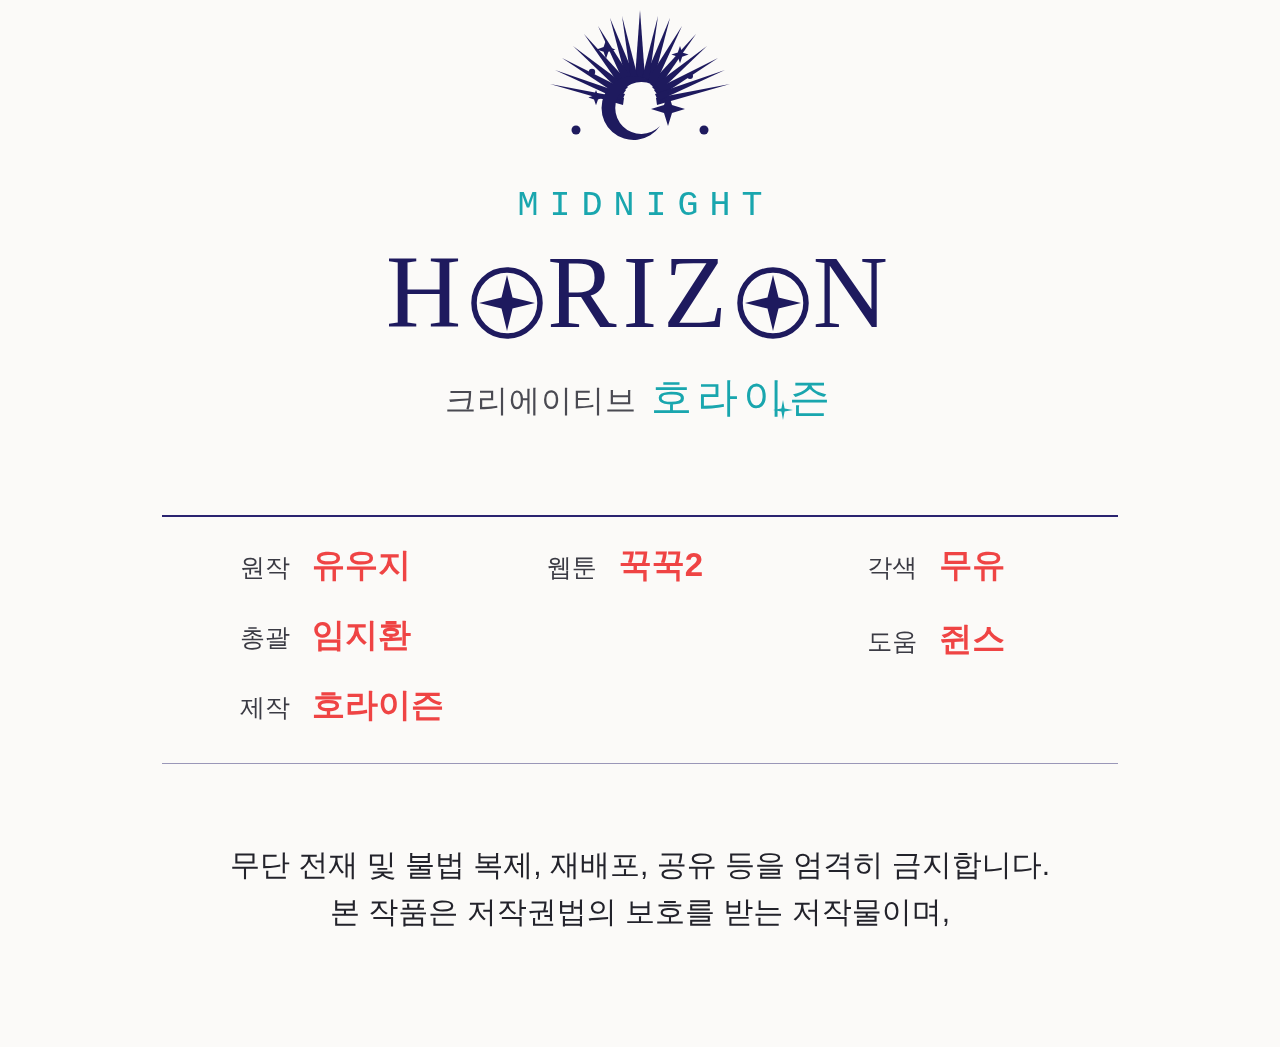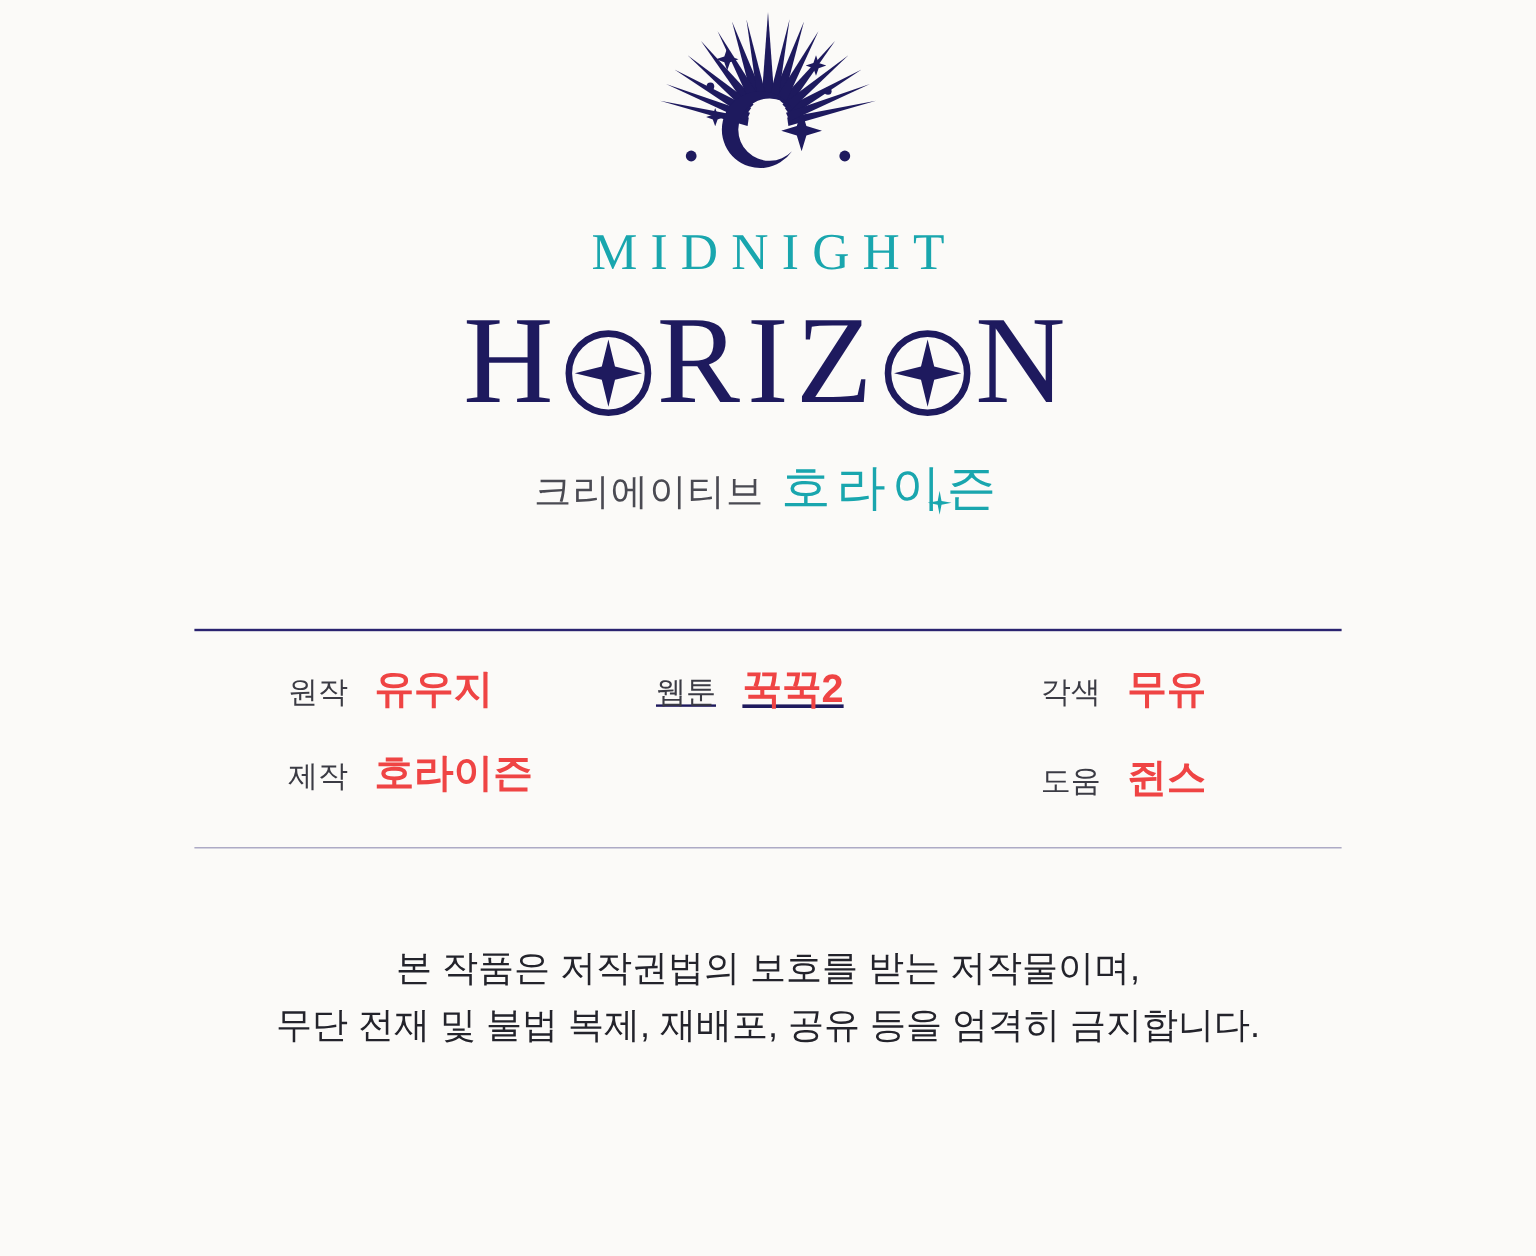--- a/index.html
+++ b/index.html
@@ -27,22 +27,22 @@
   
   .emblem {
     margin-top: 4px;
     width: 260px;
     height: 160px;
   }
 
   
   .wordmark-top {
     margin-top: 22px;
-    font-family: Liberation Serif, serif;
-    font-size: 43px;
+    font-family: Liberation Mono, monospace;
+    font-size: 35px;
     letter-spacing: 11px;
     color: #19a6ae;
     text-indent: 11px;
     font-weight: 400;
   }
 
   .wordmark-main {
     margin-top: 14px;
     display: flex;
     align-items: center;
@@ -112,21 +112,21 @@
     grid-template-columns: repeat(3, 1fr);
     padding: 26px 30px 26px 30px;
     row-gap: 10px;
   }
   .credit-col {
     display: flex;
     flex-direction: column;
     gap: 16px;
   }
   .credit-col.c1 { padding-left: 48px; }
-  .credit-col.c2 { padding-left: 56px; text-decoration: underline; }
+  .credit-col.c2 { padding-left: 56px; }
   .credit-col.c3 { padding-left: 78px; gap: 20px; }
 
   .credit-row {
     display: flex;
     align-items: baseline;
     gap: 22px;
     height: 54px;
   }
   .credit-role {
     font-size: 25px;
@@ -235,20 +235,24 @@
     <div class="rule"></div>
 
     <div class="credits">
 
       <div class="credit-col c1">
         <div class="credit-row">
           <span class="credit-role">원작</span>
           <span class="credit-name">유우지</span>
         </div>
         <div class="credit-row">
+          <span class="credit-role">총괄</span>
+          <span class="credit-name">임지환</span>
+        </div>
+        <div class="credit-row">
           <span class="credit-role">제작</span>
           <span class="credit-name">호라이즌</span>
         </div>
       </div>
 
       <div class="credit-col c2">
         <div class="credit-row">
           <span class="credit-role">웹툰</span>
           <span class="credit-name">꾹꾹2</span>
         </div>
@@ -265,17 +269,17 @@
           <span class="credit-name">쥔스</span>
         </div>
       </div>
 
     </div>
 
     <div class="rule bottom"></div>
   </div>
 
   <div class="notice">
+    <div>무단 전재 및 불법 복제, 재배포, 공유 등을 엄격히 금지합니다.</div>
     <div>본 작품은 저작권법의 보호를 받는 저작물이며,</div>
-    <div>무단 전재 및 불법 복제, 재배포, 공유 등을 엄격히 금지합니다.</div>
   </div>
 
 </div>
 
 </body></html>

